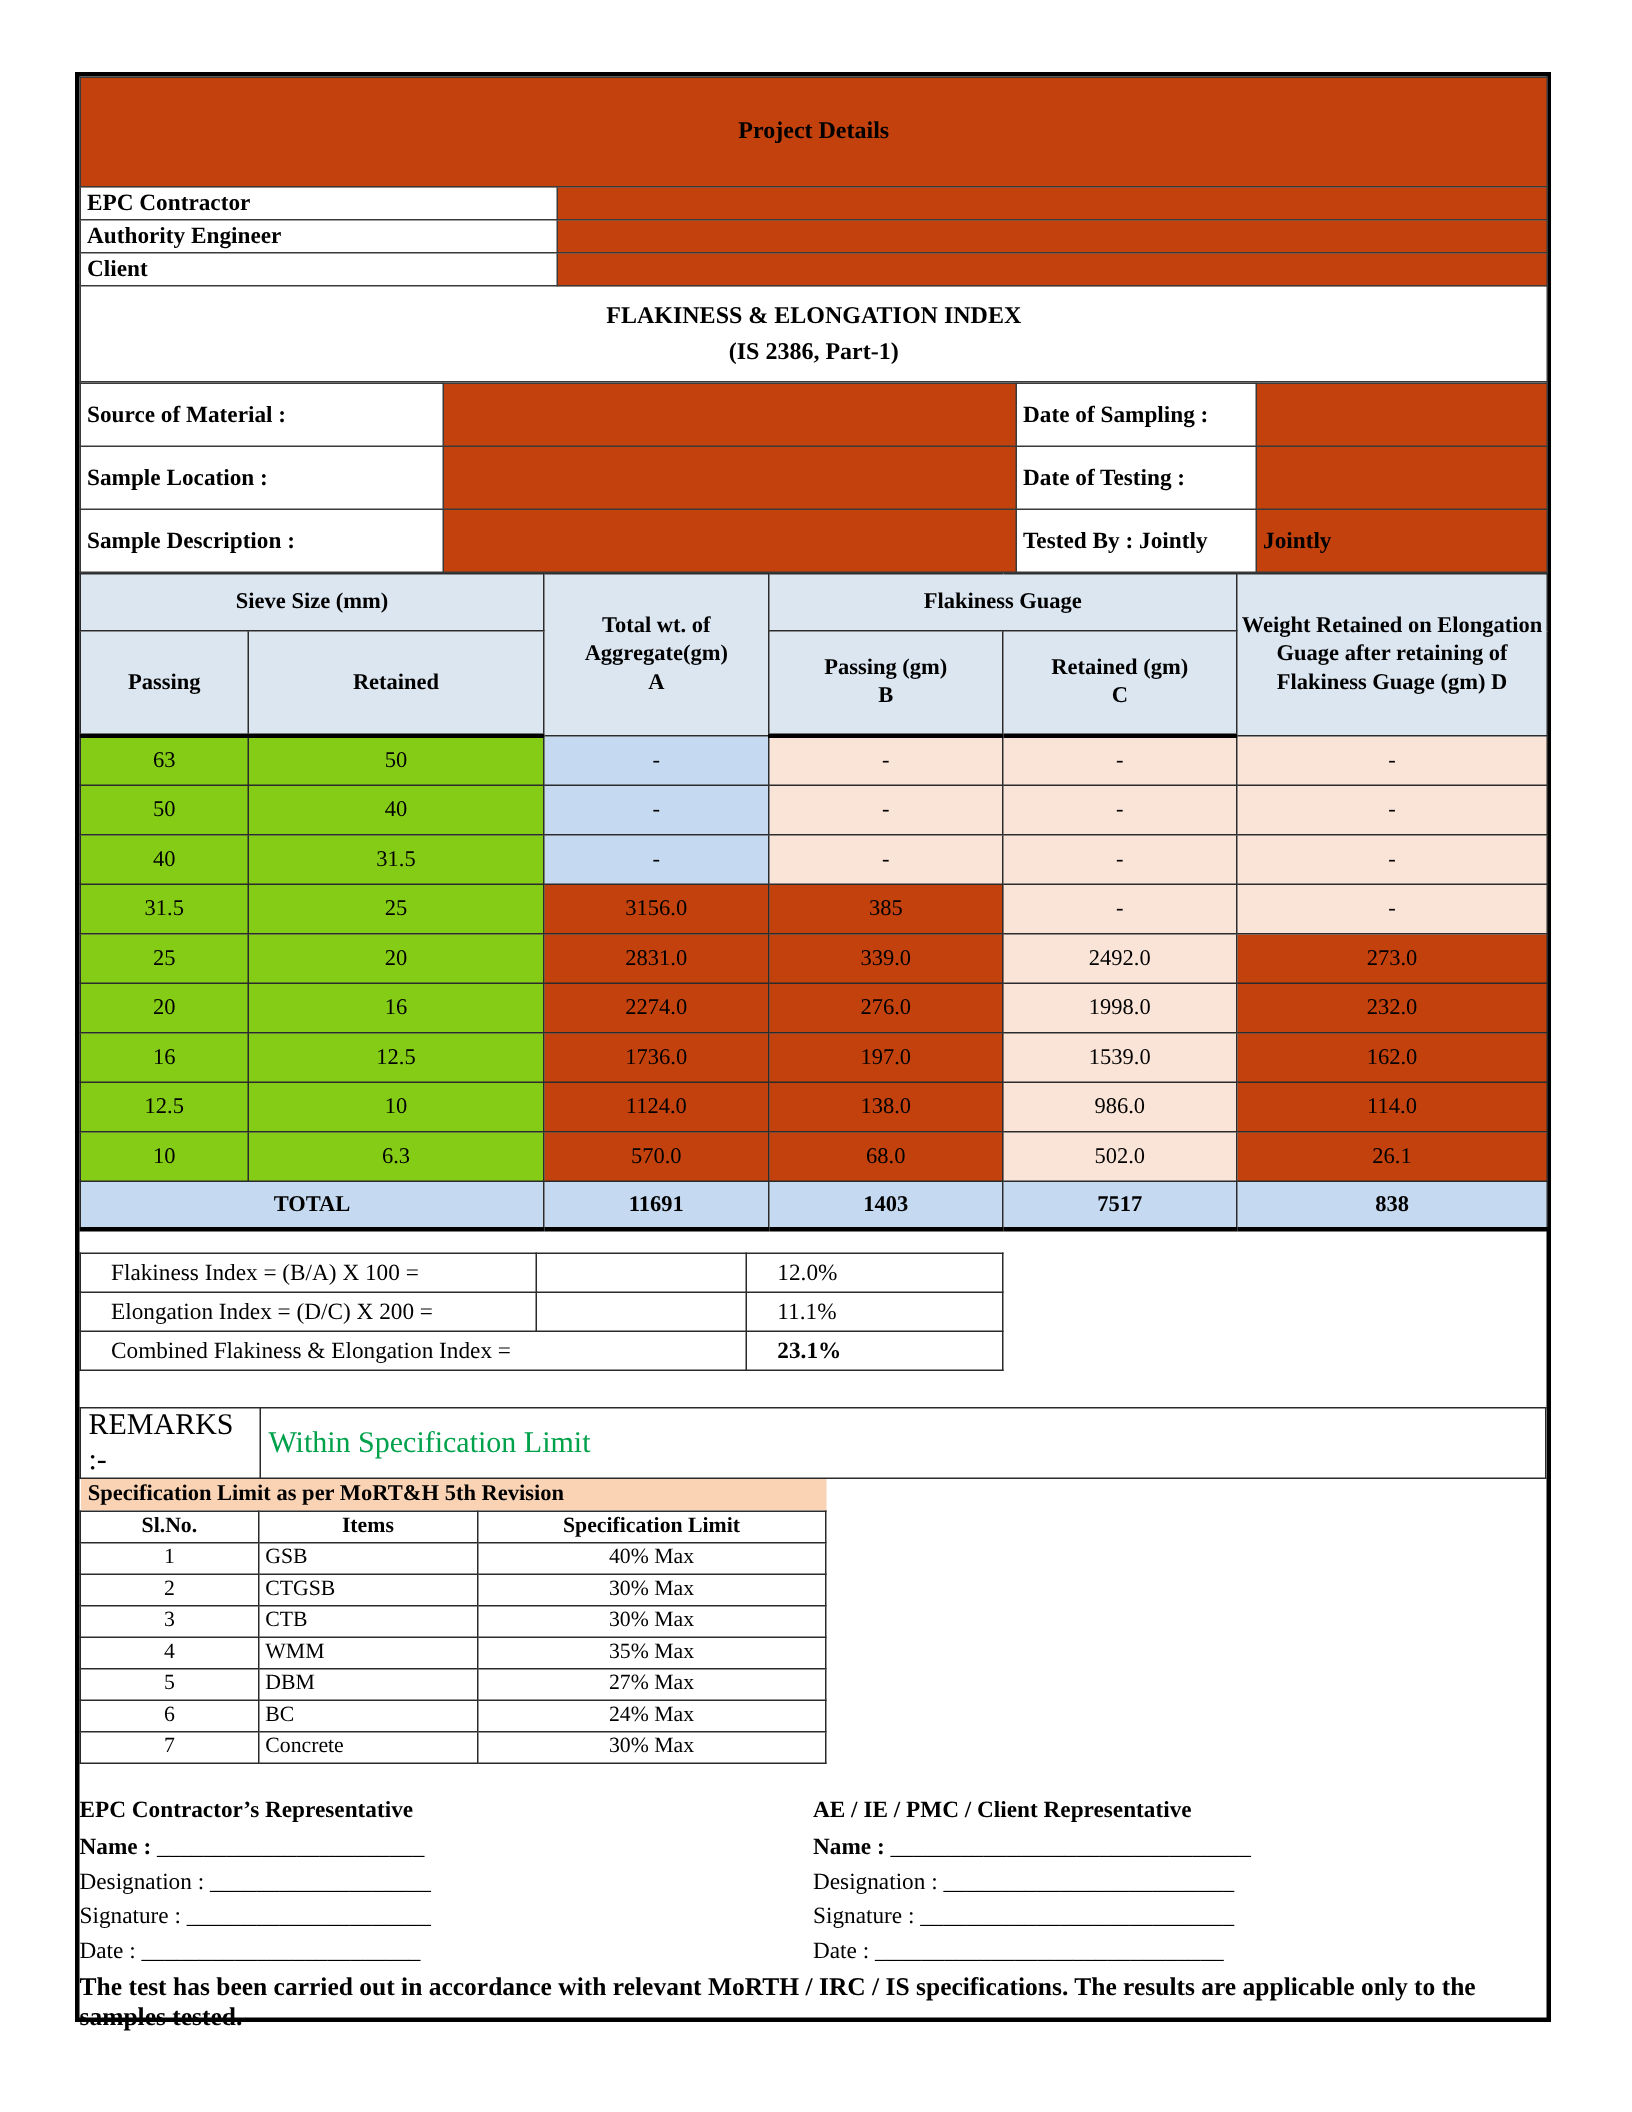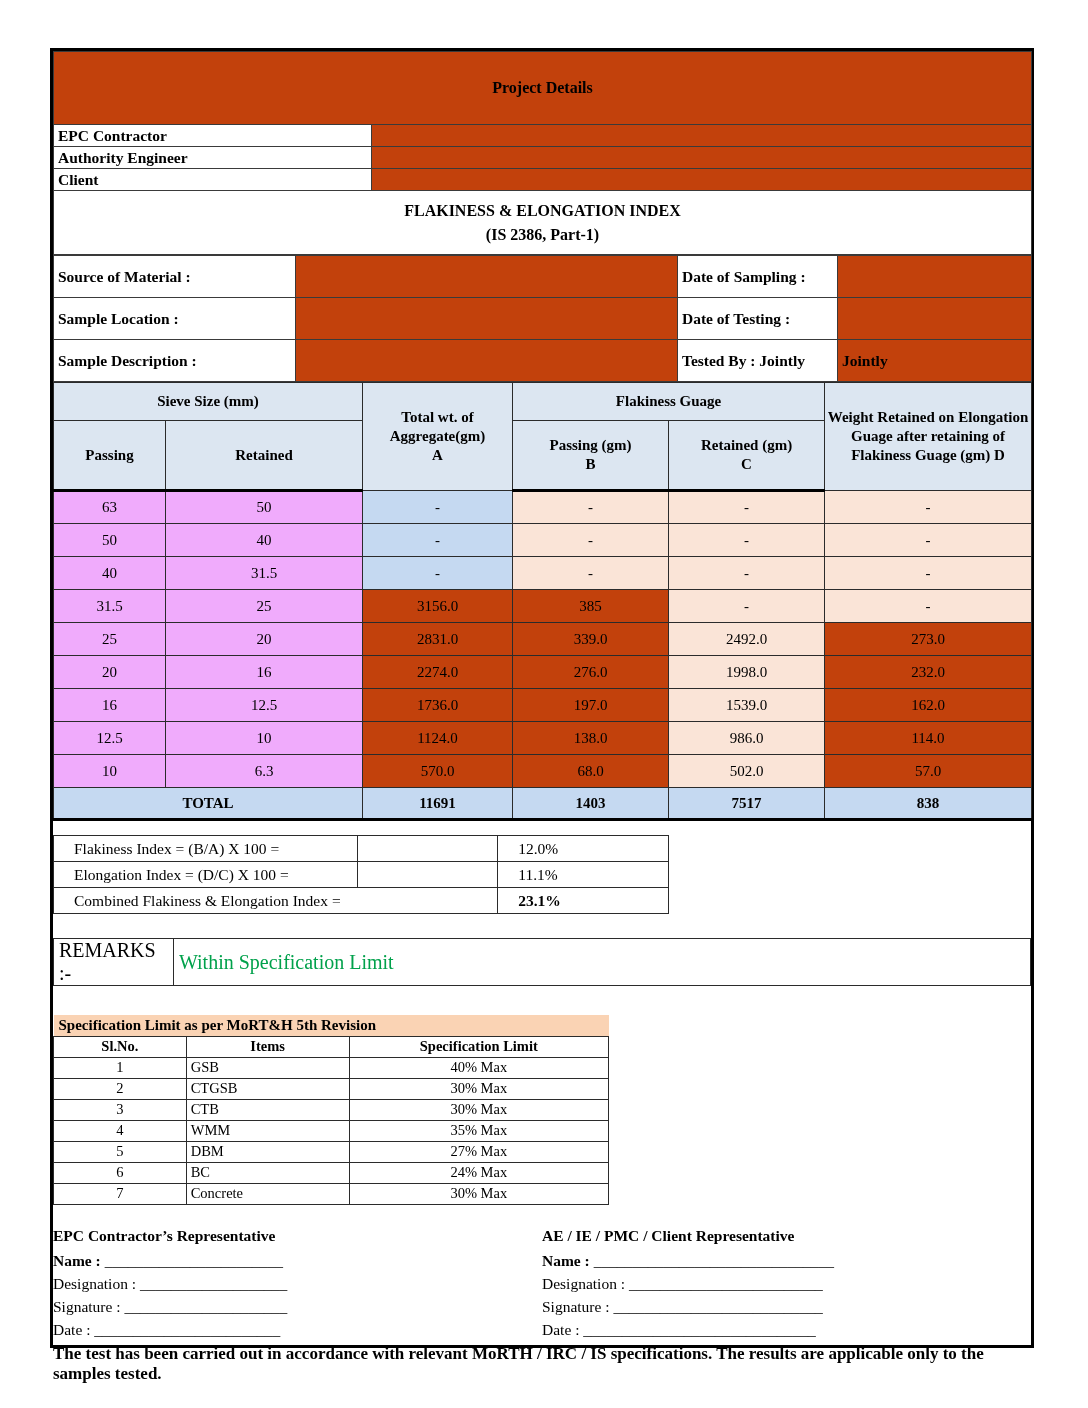--- a/index.html
+++ b/index.html
@@ -45,21 +45,21 @@
     padding: 1px 4px;
     box-sizing: border-box;
     font-size: 15px;
     line-height: 1.15;
   }
 
   
   .yellow  { background: #c2410c; }
   .blue    { background: #c5d9f1; }
   .hdrblue { background: #dce6f1; }
-  .orange  { background: #f0abfc; }
+  .orange  { background: #84cc16; }
   .peach   { background: #fae4d7; }
   .specpk  { background: #fad3b4; }
   .white   { background: #ffffff; }
 
   .b   { font-weight: bold; }
   .c   { text-align: center; }
   .l   { text-align: left; }
   .green { color: #00a14b; }
 
   
@@ -123,21 +123,21 @@
   #remarks td {
     border: 1px solid #2b2b2b;
     height: 46px;
     font-size: 20px;
     font-weight: normal;
     padding: 0 5px;
     box-sizing: border-box;
   }
 
   
-  #spectable { width: 556px; border-collapse: collapse; margin-top: 29px; }
+  #spectable { width: 498px; border-collapse: collapse; }
   #spectable td {
     border: 1px solid #2b2b2b;
     height: 21px;
     font-size: 14.5px;
     padding: 0 4px;
     box-sizing: border-box;
   }
   #spectable .spechdr {
     font-weight: bold;
     font-size: 15px;
@@ -319,21 +319,21 @@
         <td class="yellow">138.0</td>
         <td class="peach">986.0</td>
         <td class="yellow">114.0</td>
       </tr>
       <tr class="datarow">
         <td class="orange">10</td>
         <td class="orange">6.3</td>
         <td class="yellow">570.0</td>
         <td class="yellow">68.0</td>
         <td class="peach">502.0</td>
-        <td class="yellow">57.0</td>
+        <td class="yellow">26.1</td>
       </tr>
       <tr class="totalrow">
         <td class="blue thickb" colspan="2">TOTAL</td>
         <td class="blue thickb">11691</td>
         <td class="blue thickb">1403</td>
         <td class="blue thickb">7517</td>
         <td class="blue thickb">838</td>
       </tr>
     </tbody>
   </table>
@@ -345,21 +345,21 @@
         <col style="width:140px">
         <col style="width:171px">
       </colgroup>
     <tbody>
       <tr>
         <td class="white">Flakiness Index = (B/A) X 100 =</td>
         <td class="white"></td>
         <td class="white">12.0%</td>
       </tr>
       <tr>
-        <td class="white">Elongation Index = (D/C) X 100  =</td>
+        <td class="white">Elongation Index = (D/C) X 200  =</td>
         <td class="white"></td>
         <td class="white">11.1%</td>
       </tr>
       <tr>
         <td class="white" colspan="2">Combined Flakiness &amp; Elongation Index  =</td>
         <td class="white b">23.1%</td>
       </tr>
     </tbody>
   </table>
 

